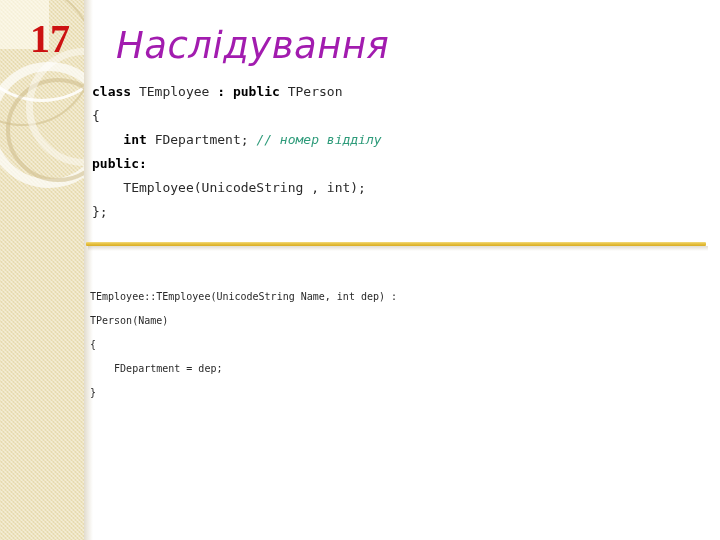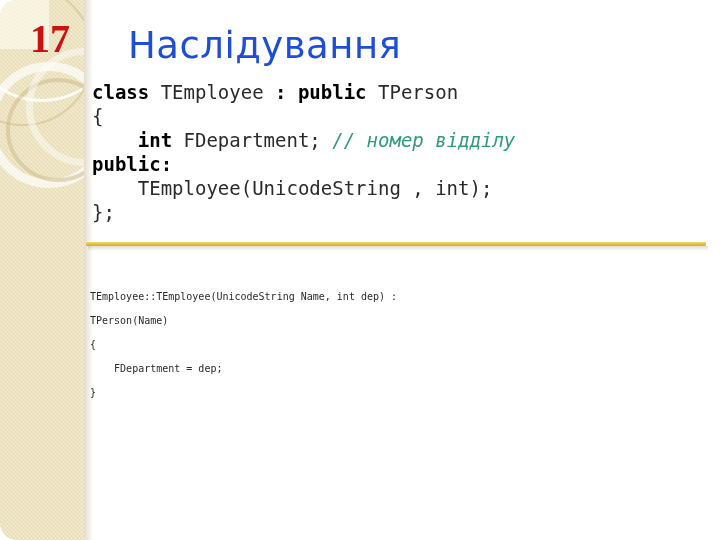--- a/index.html
+++ b/index.html
@@ -7,21 +7,20 @@
     padding: 0;
     background: #ffffff;
   }
   #slide {
     position: relative;
     width: 720px;
     height: 540px;
     background: #ffffff;
     overflow: hidden;
     font-family: "Liberation Sans", sans-serif;
-    border-radius: 17px;
   }
 
   
   .sidebar {
     position: absolute;
     left: 0;
     top: 0;
     width: 84px;
     height: 540px;
     background: #ede2bc;
@@ -100,36 +99,37 @@
     font-weight: bold;
     font-size: 40px;
     line-height: 46px;
     color: #cc1111;
     letter-spacing: 0px;
   }
 
   
   .slide-title {
     position: absolute;
-    left: 128px;
+    left: 116px;
     top: 22px;
     font-family: "DejaVu Sans", "Liberation Sans", sans-serif;
     font-weight: 400;
     font-size: 37px;
     line-height: 48px;
-    color: #1d4ed8;
+    color: #a21caf;
     letter-spacing: 0.5px;
     white-space: nowrap;
+    font-style: italic;
   }
 
   
   .code-block {
     position: absolute;
     font-family: "DejaVu Sans Mono", "Liberation Mono", monospace;
-    font-size: 19px;
+    font-size: 13px;
     line-height: 24px;
     white-space: pre;
     color: #2a2a2a;
   }
   #code-top {
     left: 92px;
     top: 80px;
   }
   #code-bottom {
     left: 90px;

